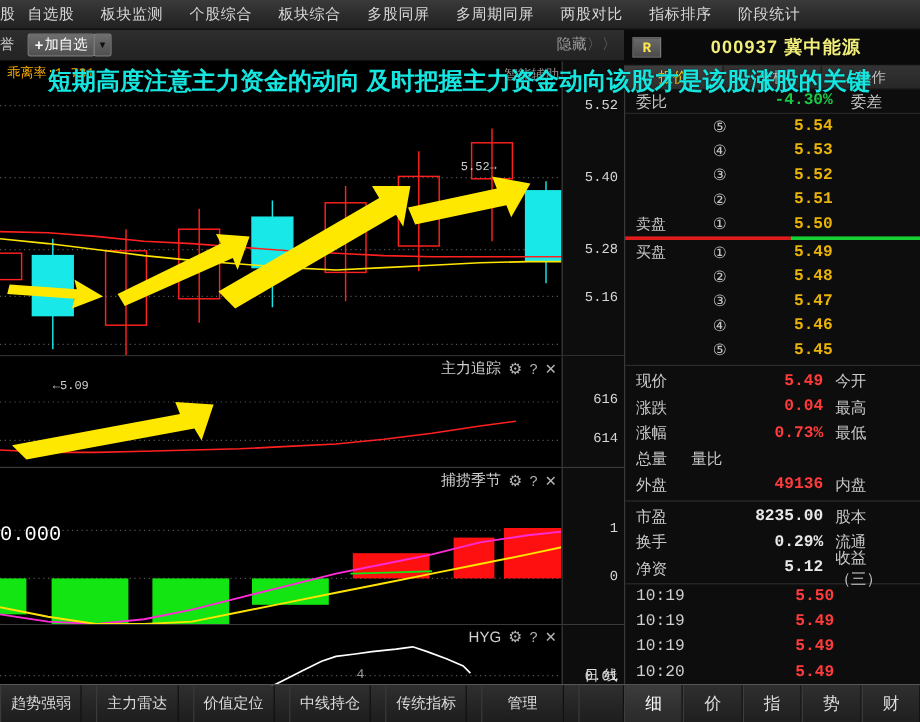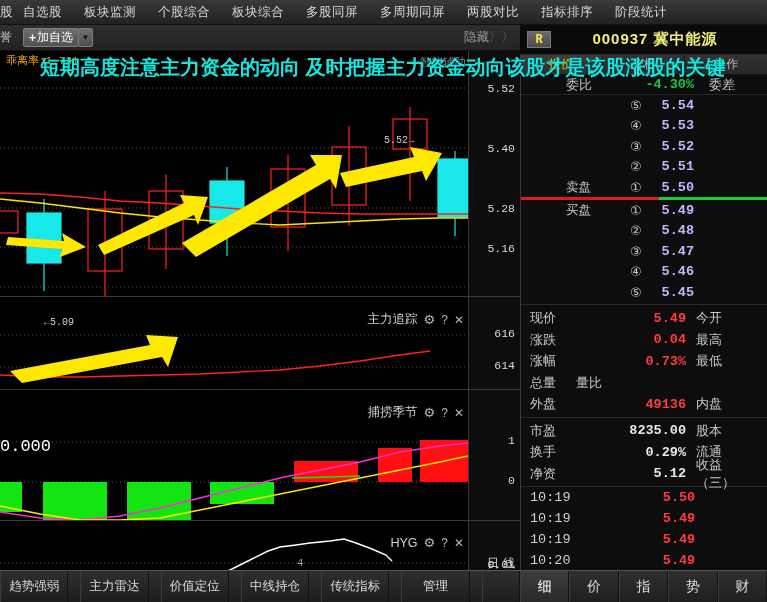--- a/index.html
+++ b/index.html
@@ -86,32 +86,32 @@
 
   
   .quote {
     position: absolute; left: 520px; top: 75px; width: 247px; height: 495px;
     background: #0d0d0d; border-left: 1px solid #3a3a3a;
   }
   .qrow {
     display: flex; align-items: center; height: 20.4px; padding: 0 9px;
     font-size: 13px;
   }
-  .qrow .lab { color: #c6c6c6; width: 56px; text-align: left; margin-left: 36px; }
+  .qrow .lab { color: #c6c6c6; width: 56px; text-align: left; }
   .qrow .lab2 { color: #c6c6c6; width: 56px; text-align: left; padding-left: 7px; }
   .qrow .val {
     flex: 1; text-align: right; padding-right: 8px;
     font-family: "Liberation Mono", monospace; font-weight: bold; font-size: 13.5px;
   }
   .weibi { border-bottom: 1px solid #262626; }
   .weibi .val { color: #19c744; }
 
   .lvl { height: 20.4px; }
   .lvl .lab { color: #c6c6c6; width: 64px; font-size: 12.5px; }
-  .lvl .val { color: #c4b5fd; }
+  .lvl .val { color: #eab308; }
   .lvl .num-circle { color: #c6c6c6; }
 
   .sepbar { display: flex; height: 3px; width: 100%; }
   .sepbar .red { background: #e01b1b; height: 3px; }
   .sepbar .green { background: #17d034; height: 3px; flex: 1; }
 
   .qdiv { height: 1px; background: #2b2b2b; margin: 2px 0; }
 
   .srow { display: flex; align-items: center; height: 21.5px; padding: 0 9px; font-size: 13px; }
   .srow .k { color: #c9c9c9; width: 46px; }
@@ -146,21 +146,21 @@
   .panel-sep { position: absolute; left: 0; width: 520px; height: 1px; background: #3a3a3a; }
   .paxis {
     position: absolute; right: 0; top: 0; width: 52px; height: 100%;
     border-left: 1px solid #3a3a3a; background: #0d0d0d;
   }
   .paxis span {
     position: absolute; right: 5px; color: #d6d6d6; font-size: 11.5px;
     font-family: "Liberation Mono", monospace;
   }
   .ptitle {
-    position: absolute; right: 56px; top: 14px;
+    position: absolute; right: 56px; top: 2px;
     display: flex; align-items: center; gap: 6px;
     color: #d0d0d0; font-size: 12.5px;
   }
   .ptitle .ic { color: #b5b5b5; font-size: 12px; }
   .ptitle .gear { font-size: 13px; }
 
   .kplot { position: absolute; left: 0; top: 0; width: 468px; height: 100%; }
 
   .ovl-text {
     position: absolute; left: 40px; top: 54px; width: 740px;

